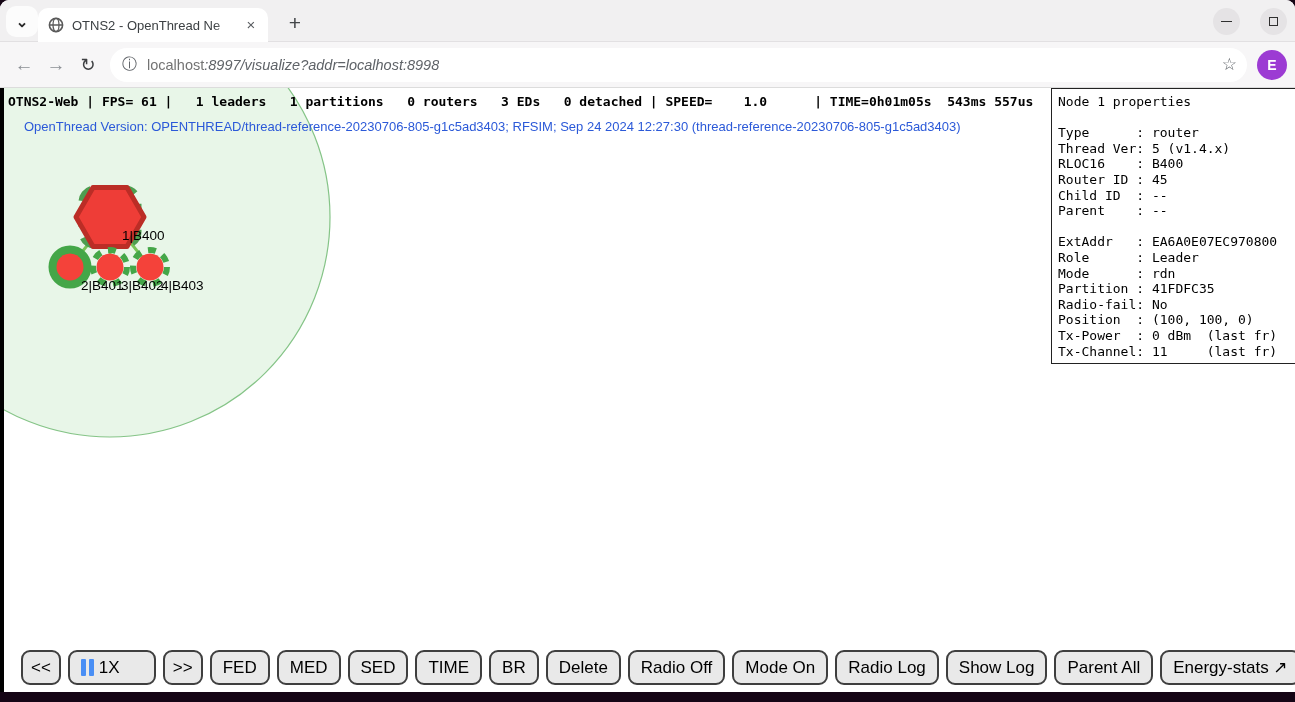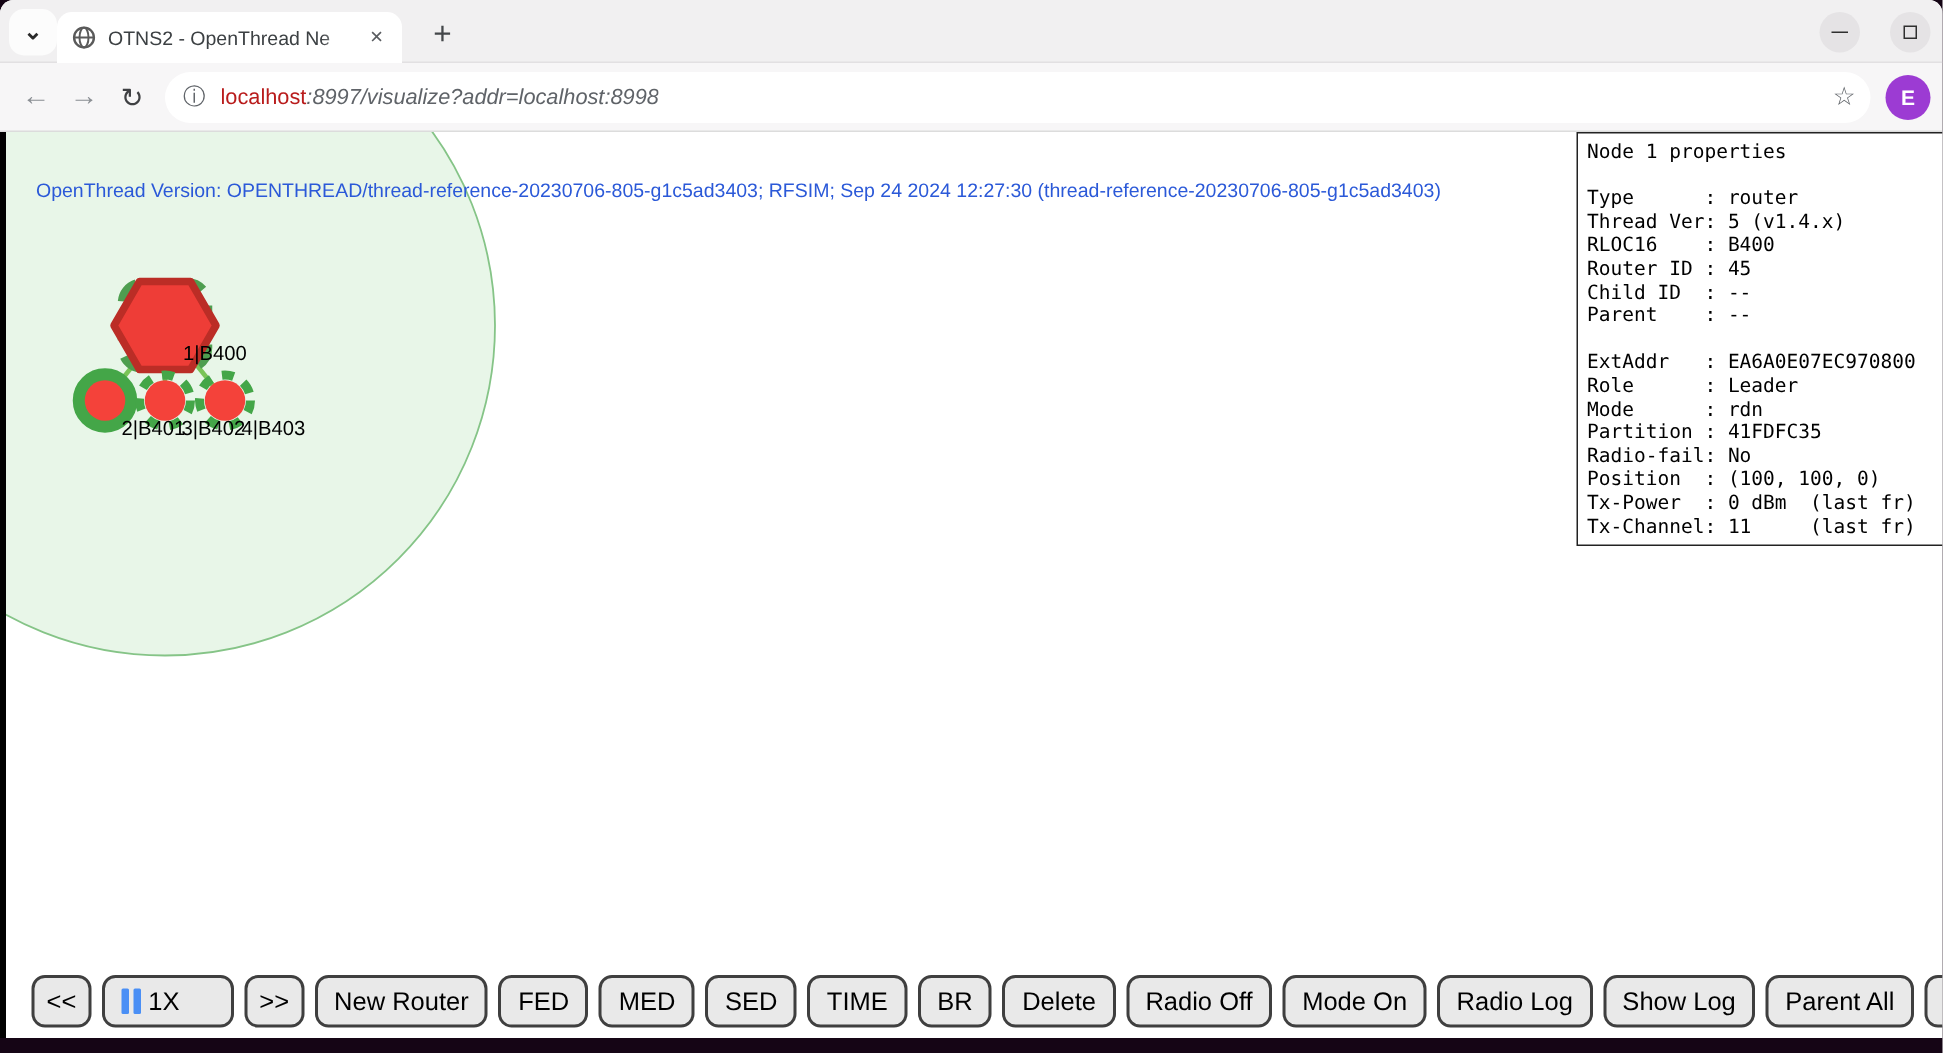--- a/index.html
+++ b/index.html
@@ -22,21 +22,21 @@
   .glyph-dash { width:11px; height:1.8px; background:#2f2f2f; }
   .glyph-square { width:9px; height:9px; border:1.5px solid #2f2f2f; background:transparent; }
 
   
   .toolbar { height:46px; background:#f7f6f7; display:flex; align-items:center; padding:0 8px; border-bottom:1px solid #dcdcdc; }
   .navbtn { background:transparent; border:none; font-size:19px; color:#8b8f94; width:32px; height:32px; cursor:pointer; }
   .navbtn.reload { color:#3f4043; font-size:18px; }
   .omnibox { flex:1; height:34px; margin-left:6px; background:#fff; border-radius:17px; display:flex; align-items:center; padding:0 10px 0 12px; }
   .info-icon { font-size:15px; color:#5f6368; margin-right:10px; }
   .url { font-size:14.5px; white-space:nowrap; overflow:hidden; }
-  .url .host { color:#b91c1c; }
+  .url .host { color:#737373; }
   .url .rest { color:#5f6368;font-style:italic; }
   .star-icon { margin-left:auto; font-size:17px; color:#5f6368; background:transparent; border:none; cursor:pointer; }
   .avatar { width:30px; height:30px; border-radius:50%; background:#9c3bd3; color:#fff; font-size:14px; font-weight:bold; display:flex; align-items:center; justify-content:center; margin-left:10px; cursor:pointer; }
 
   
   .content { position:relative; height:604px; background:#fff; border-left:4px solid #000; width:1295px; }
   .graph-svg { position:absolute; left:0; top:0; }
   .statusbar { position:absolute; left:4px; top:6px; font-family:"DejaVu Sans Mono", monospace; font-size:13px; font-weight:bold; color:#000; white-space:pre; }
   .versionline { position:absolute; left:20px; top:31px; font-size:13px; color:#2b59d8; white-space:pre; }
   .props { position:absolute; top:0; right:-2px; width:246px; height:276px; background:#fff; border:1px solid #222; padding:5px 6px; font-family:"DejaVu Sans Mono", monospace; font-size:13px; line-height:15.6px; color:#000; white-space:pre; }
@@ -116,20 +116,21 @@
         <circle cx="146" cy="179" r="17" fill="none" stroke="#44a648" stroke-width="6" stroke-dasharray="8 7.5"></circle>
         <circle cx="146" cy="179" r="13.5" fill="#f4423a"></circle>
       </g>
 
       <text x="118" y="152" font-family="Liberation Sans, sans-serif" font-size="13.5" fill="#000">1|B400</text>
       <text x="77" y="202" font-family="Liberation Sans, sans-serif" font-size="13.5" fill="#000">2|B401</text>
       <text x="117" y="202" font-family="Liberation Sans, sans-serif" font-size="13.5" fill="#000">3|B402</text>
       <text x="157" y="202" font-family="Liberation Sans, sans-serif" font-size="13.5" fill="#000">4|B403</text>
     </svg>
 
+    <pre class="statusbar">OTNS2-Web | FPS= 61 |   1 leaders   1 partitions   0 routers   3 EDs   0 detached | SPEED=    1.0      | TIME=0h01m05s  543ms 557us</pre>
     <div class="versionline">OpenThread Version: OPENTHREAD/thread-reference-20230706-805-g1c5ad3403; RFSIM; Sep 24 2024 12:27:30 (thread-reference-20230706-805-g1c5ad3403)</div>
 
     <pre class="props">Node 1 properties
 
 Type      : router
 Thread Ver: 5 (v1.4.x)
 RLOC16    : B400
 Router ID : 45
 Child ID  : --
 Parent    : --
@@ -146,21 +147,20 @@
     <div class="actionbar">
       <button class="abtn small">&lt;&lt;</button>
       <button class="abtn speed-btn">
         <span class="pause-icon">
             <i></i>
             <i></i>
           </span>
         <span>1X</span>
       </button>
       <button class="abtn small">&gt;&gt;</button>
-      <button class="abtn">New Router</button>
       <button class="abtn">FED</button>
       <button class="abtn">MED</button>
       <button class="abtn">SED</button>
       <button class="abtn">TIME</button>
       <button class="abtn">BR</button>
       <button class="abtn">Delete</button>
       <button class="abtn">Radio Off</button>
       <button class="abtn">Mode On</button>
       <button class="abtn">Radio Log</button>
       <button class="abtn">Show Log</button>

